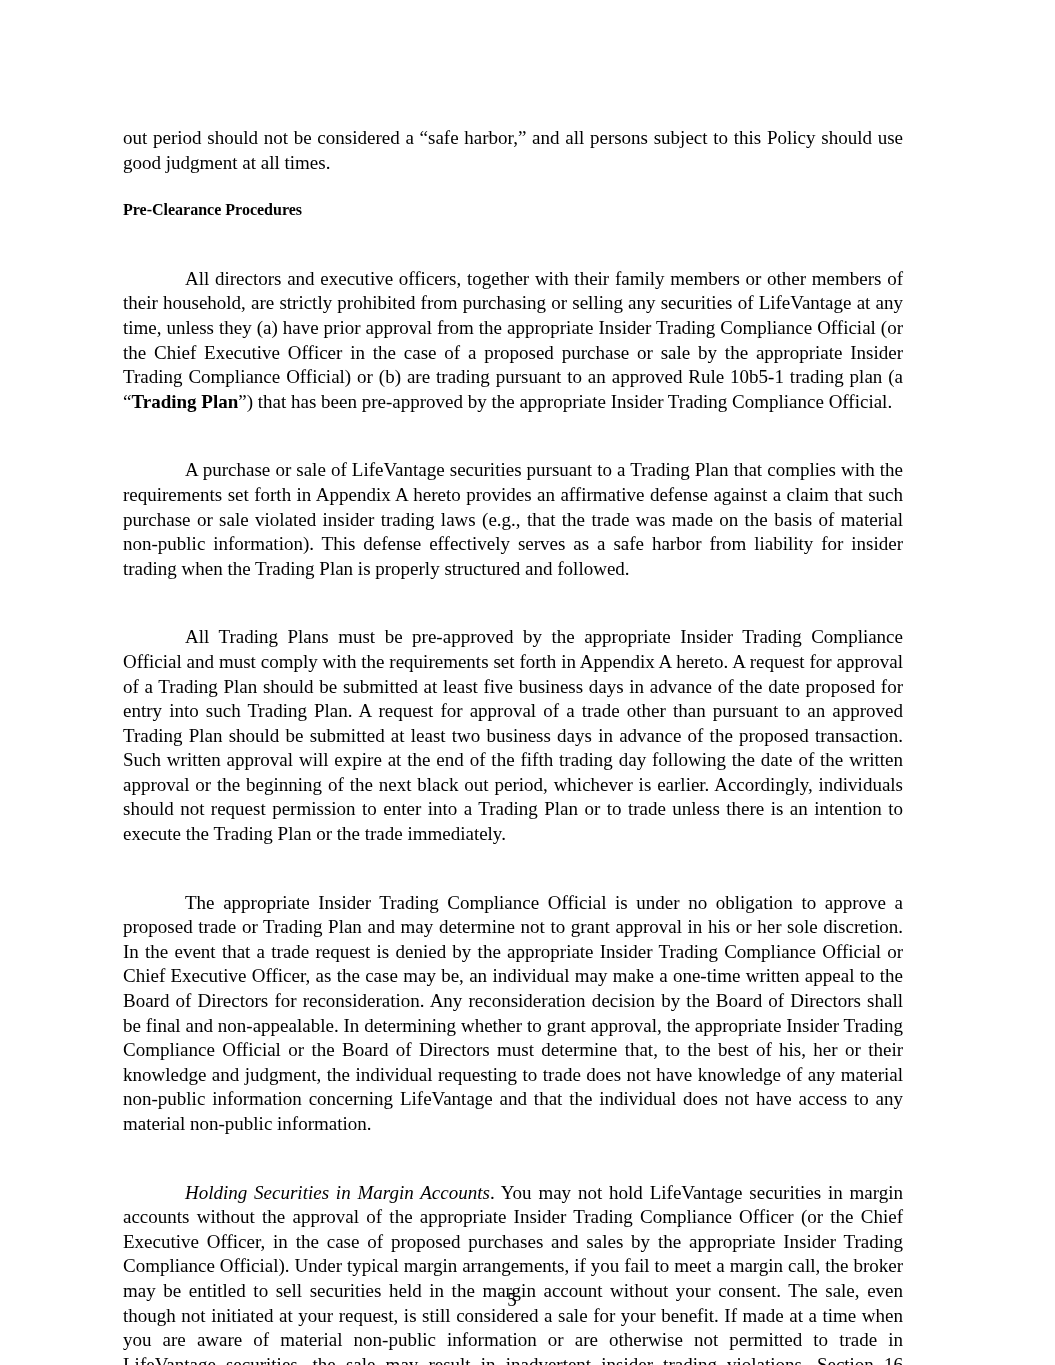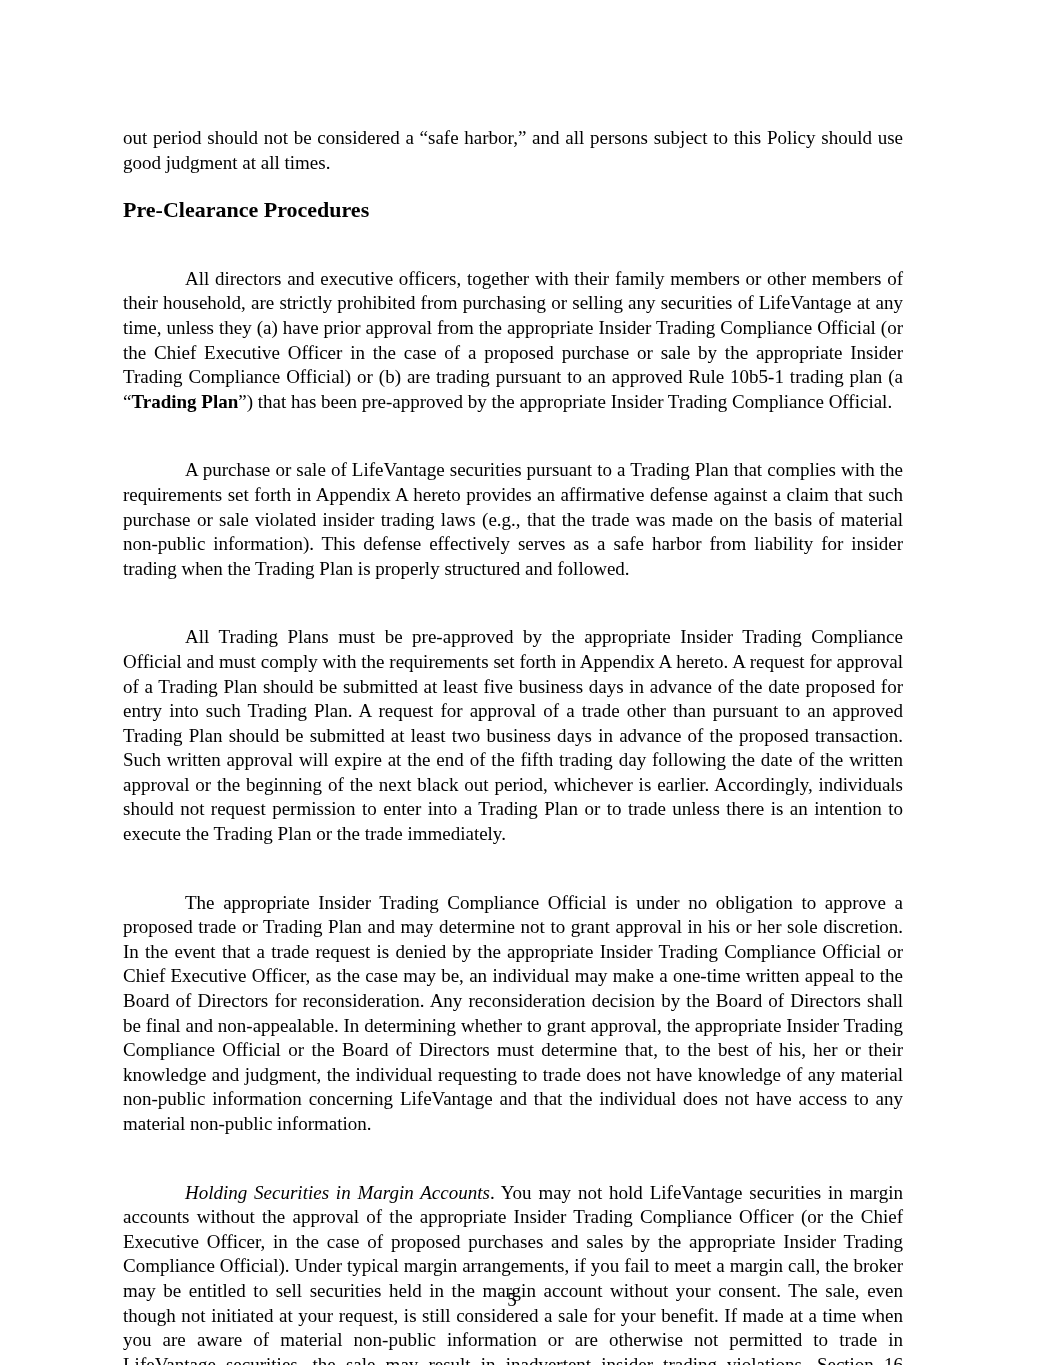--- a/index.html
+++ b/index.html
@@ -22,21 +22,21 @@
   }
   .content p.para {
     margin: 0 0 17px 0;
     text-align: justify;
   }
   .content p.para.indent {
     text-indent: 62px;
     margin-top: 44px;
   }
   .content h2.heading {
-    font-size: 22px;
+    font-size: 16px;
     line-height: 24.6px;
     font-weight: bold;
     margin: 23px 0 16px 0;
     text-align: left;
   }
   .bold { font-weight: bold; }
   .italic { font-style: italic; }
   .underline { }
   .page-footer {
     position: absolute;

